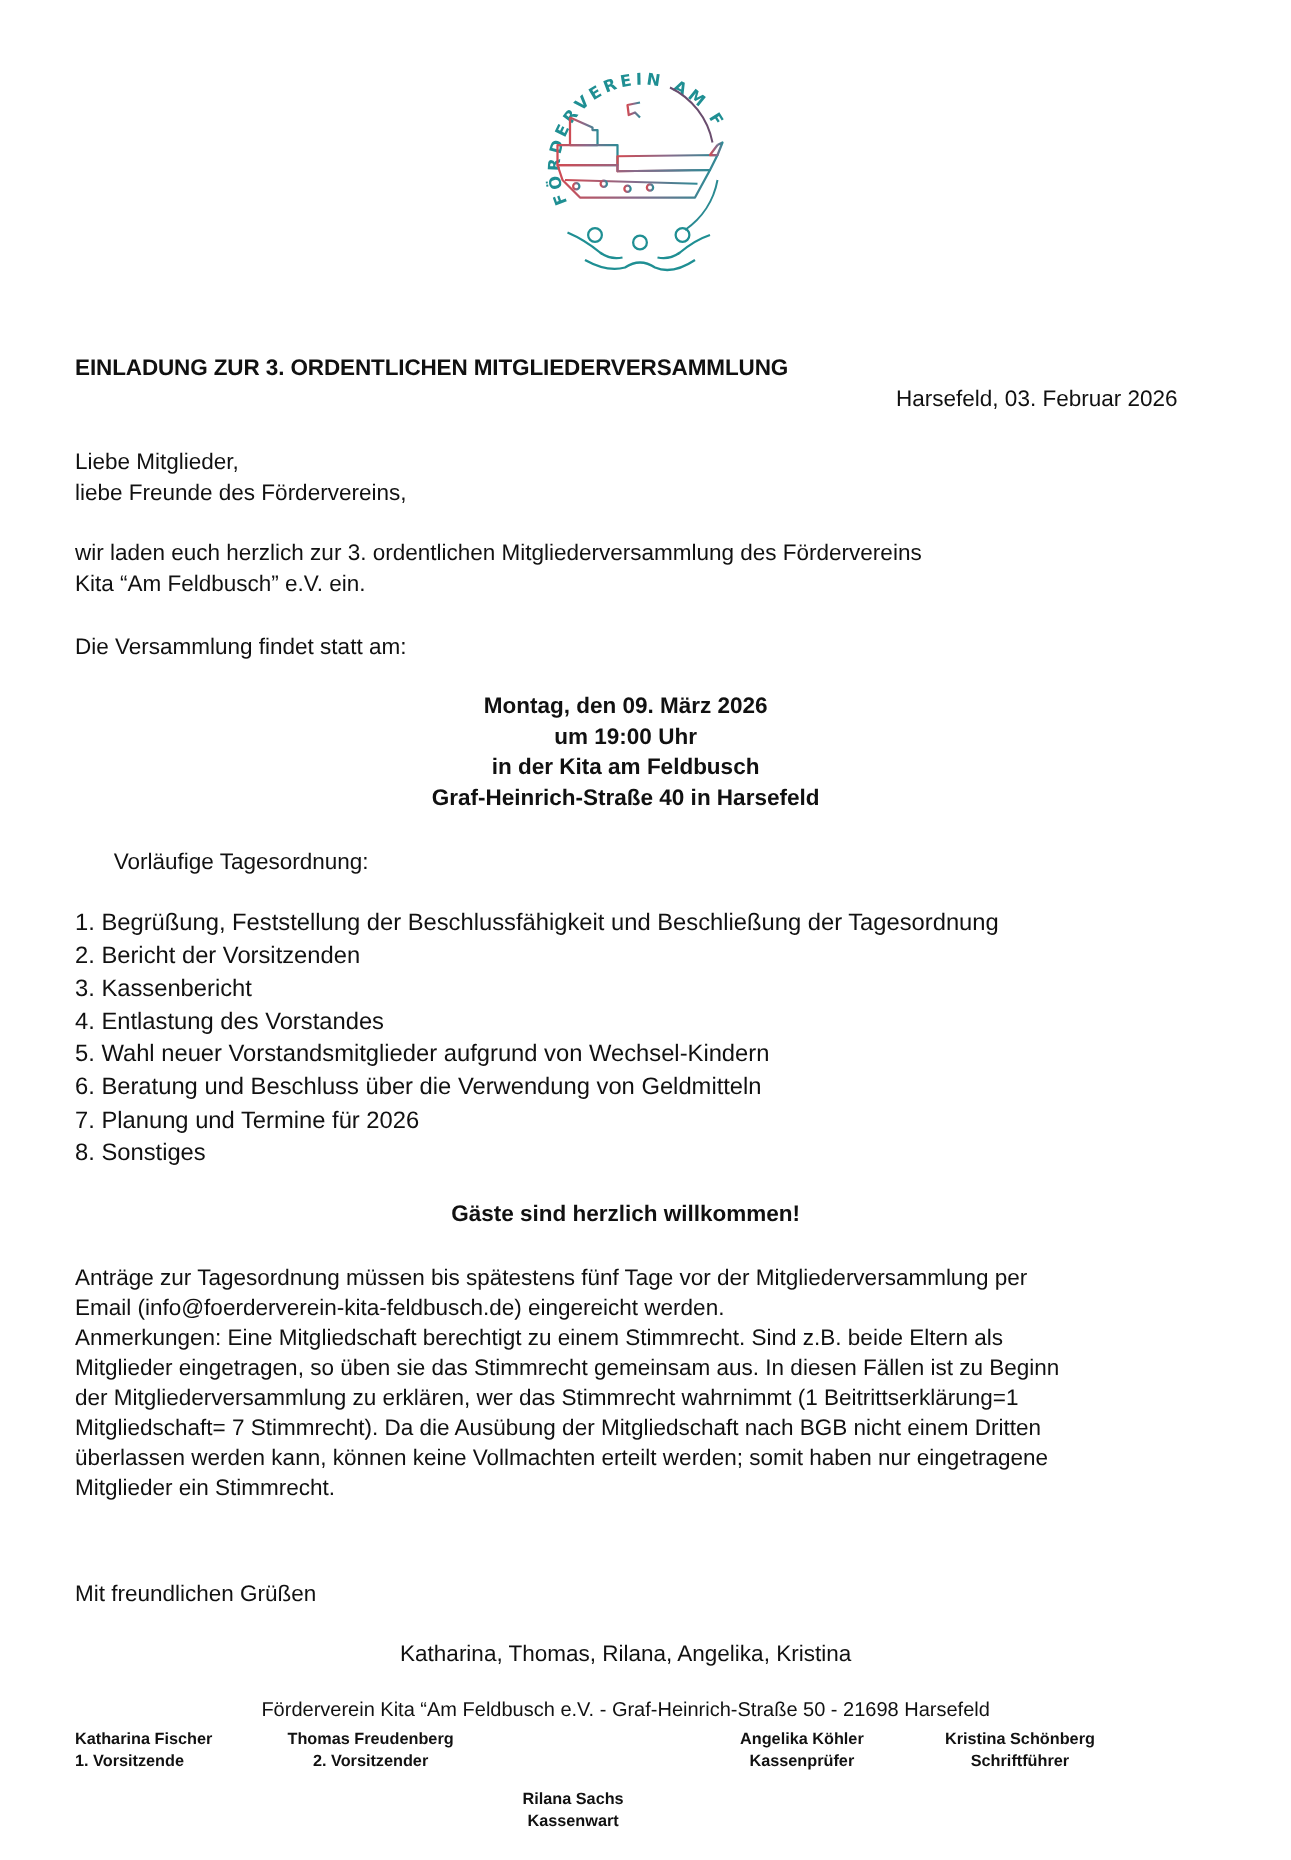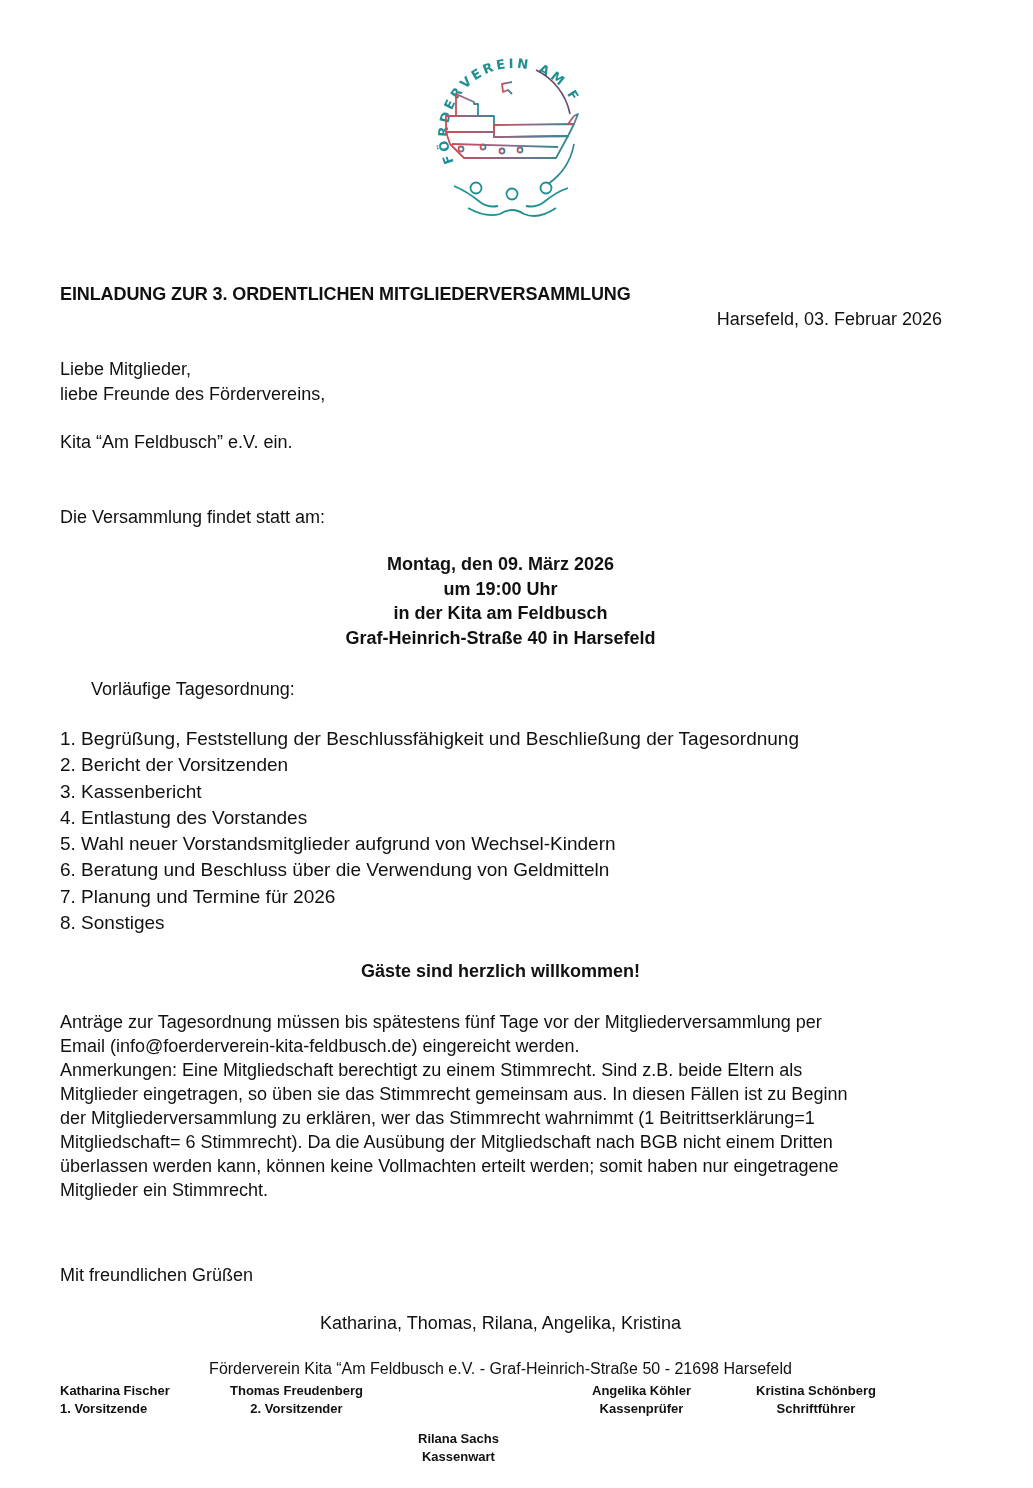--- a/index.html
+++ b/index.html
@@ -145,20 +145,21 @@
 <div class="abs title">EINLADUNG ZUR 3.  ORDENTLICHEN MITGLIEDERVERSAMMLUNG</div>
 
 <div class="abs date">Harsefeld, 03. Februar 2026</div>
 
 <div class="abs body-text greeting">
   <div>Liebe Mitglieder,</div>
   <div>liebe Freunde des Fördervereins,</div>
 </div>
 
 <div class="abs body-text intro">
+  <div>wir laden euch herzlich zur 3. ordentlichen Mitgliederversammlung des Fördervereins</div>
   <div>Kita “Am Feldbusch” e.V. ein.</div>
 </div>
 
 <div class="abs body-text venue-intro">Die Versammlung findet statt am:</div>
 
 <div class="abs event">
   <div>Montag, den 09. März 2026</div>
   <div>um 19:00 Uhr</div>
   <div>in der Kita am Feldbusch</div>
   <div>Graf-Heinrich-Straße 40 in Harsefeld</div>
@@ -178,21 +179,21 @@
 </ol>
 
 <div class="abs guests">Gäste sind herzlich willkommen!</div>
 
 <div class="abs notes">
   <div>Anträge zur Tagesordnung müssen bis spätestens fünf Tage vor der Mitgliederversammlung per</div>
   <div>Email (info@foerderverein-kita-feldbusch.de) eingereicht werden.</div>
   <div>Anmerkungen: Eine Mitgliedschaft berechtigt zu einem Stimmrecht. Sind z.B. beide Eltern als</div>
   <div>Mitglieder eingetragen, so üben sie das Stimmrecht gemeinsam aus. In diesen Fällen ist zu Beginn</div>
   <div>der Mitgliederversammlung zu erklären, wer das Stimmrecht wahrnimmt (1 Beitrittserklärung=1</div>
-  <div>Mitgliedschaft= 6 Stimmrecht). Da die Ausübung der Mitgliedschaft nach BGB nicht einem Dritten</div>
+  <div>Mitgliedschaft= 7 Stimmrecht). Da die Ausübung der Mitgliedschaft nach BGB nicht einem Dritten</div>
   <div>überlassen werden kann, können keine Vollmachten erteilt werden; somit haben nur eingetragene</div>
   <div>Mitglieder ein Stimmrecht.</div>
 </div>
 
 <div class="abs closing">Mit freundlichen Grüßen</div>
 
 <div class="abs signers">Katharina, Thomas, Rilana, Angelika, Kristina</div>
 
 <div class="abs org-line">Förderverein Kita “Am Feldbusch e.V.  -  Graf-Heinrich-Straße 50  -  21698 Harsefeld</div>
 

